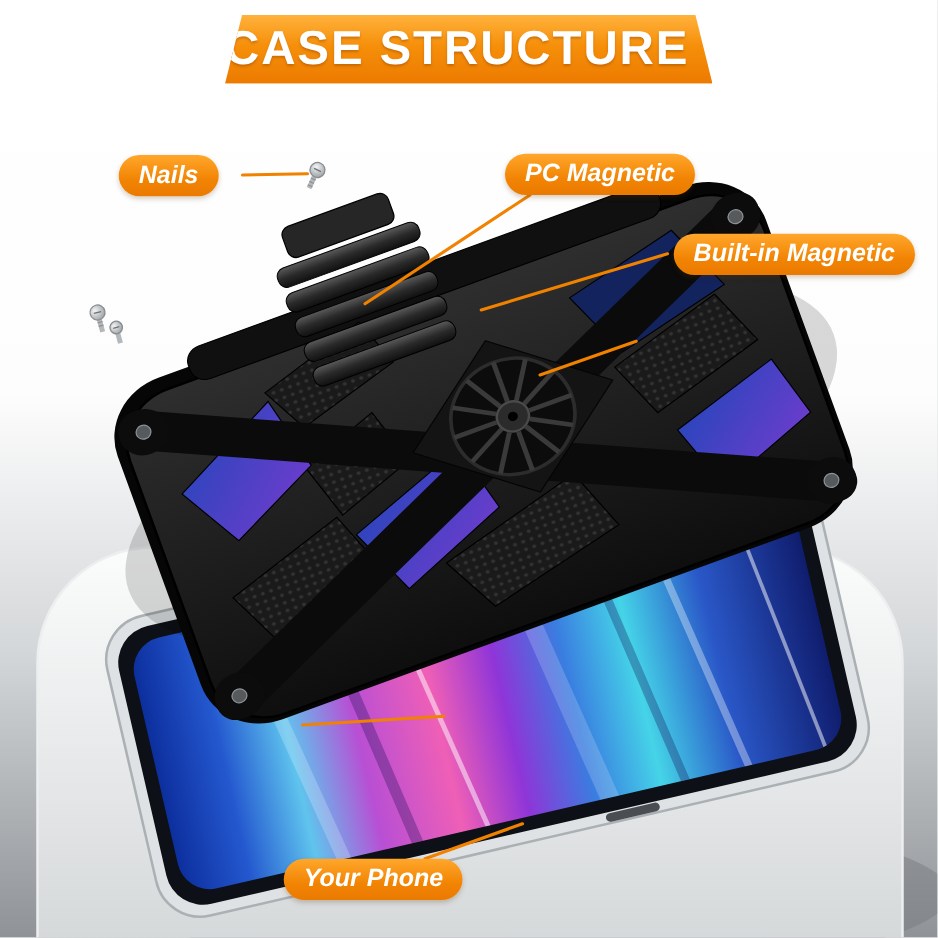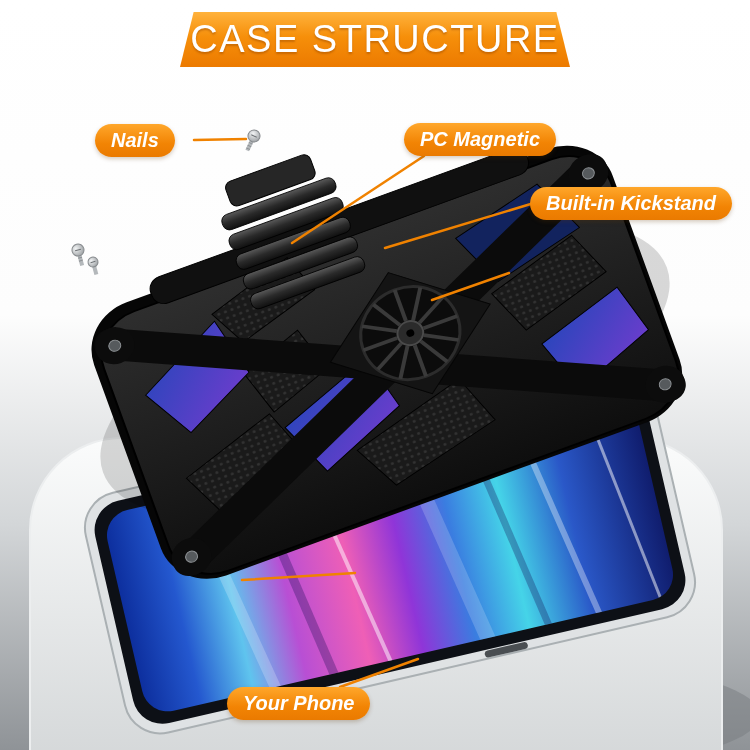--- a/index.html
+++ b/index.html
@@ -7,22 +7,22 @@
     position:relative;width:750px;height:750px;overflow:hidden;
     font-family:"Liberation Sans",sans-serif;
     background:linear-gradient(180deg,#ffffff 0%,#fdfdfd 42%,#d3d6d8 70%,#8f9397 100%);
   }
   .art{position:absolute;left:0;top:0;width:750px;height:750px;}
   .banner{
     position:absolute;top:12px;left:50%;transform:translateX(-50%);
     width:390px;height:55px;
     background:linear-gradient(180deg,#ffb23c 0%,#f68f0a 45%,#ec7a00 100%);
     clip-path:polygon(3.5% 0,96.5% 0,100% 100%,0 100%);
-    display:flex;align-items:center;justify-content:center;
-    color:#ffffff;font-size:38px;font-weight:400;letter-spacing:1.5px;
+    display:flex;align-items:center;justify-content:flex-start;
+    color:#ffffff;font-size:38px;font-weight:700;letter-spacing:1.5px;
     text-shadow:0 2px 2px rgba(150,70,0,.45);
   }
   .pill{
     position:absolute;display:inline-flex;align-items:center;justify-content:center;
     height:33px;padding:0 16px;border-radius:17px;
     background:linear-gradient(180deg,#ffa72b 0%,#f28404 60%,#ea7a00 100%);
     color:#fff;font-size:20px;font-weight:700;white-space:nowrap;
     box-shadow:0 2px 4px rgba(90,50,0,.25);
     font-style:italic;
   }
@@ -192,15 +192,15 @@
       <line x1="340" y1="687" x2="418" y2="659"></line>
     </g>
   </svg>
 
   <div class="banner">
     <span>CASE STRUCTURE</span>
   </div>
 
   <div class="pill pill-nails">Nails</div>
   <div class="pill pill-pc">PC Magnetic</div>
-  <div class="pill pill-kick">Built-in Kickstand</div>
+  <div class="pill pill-kick">Built-in Magnetic</div>
   <div class="pill pill-phone">Your Phone</div>
 </div>
 
 </body></html>

